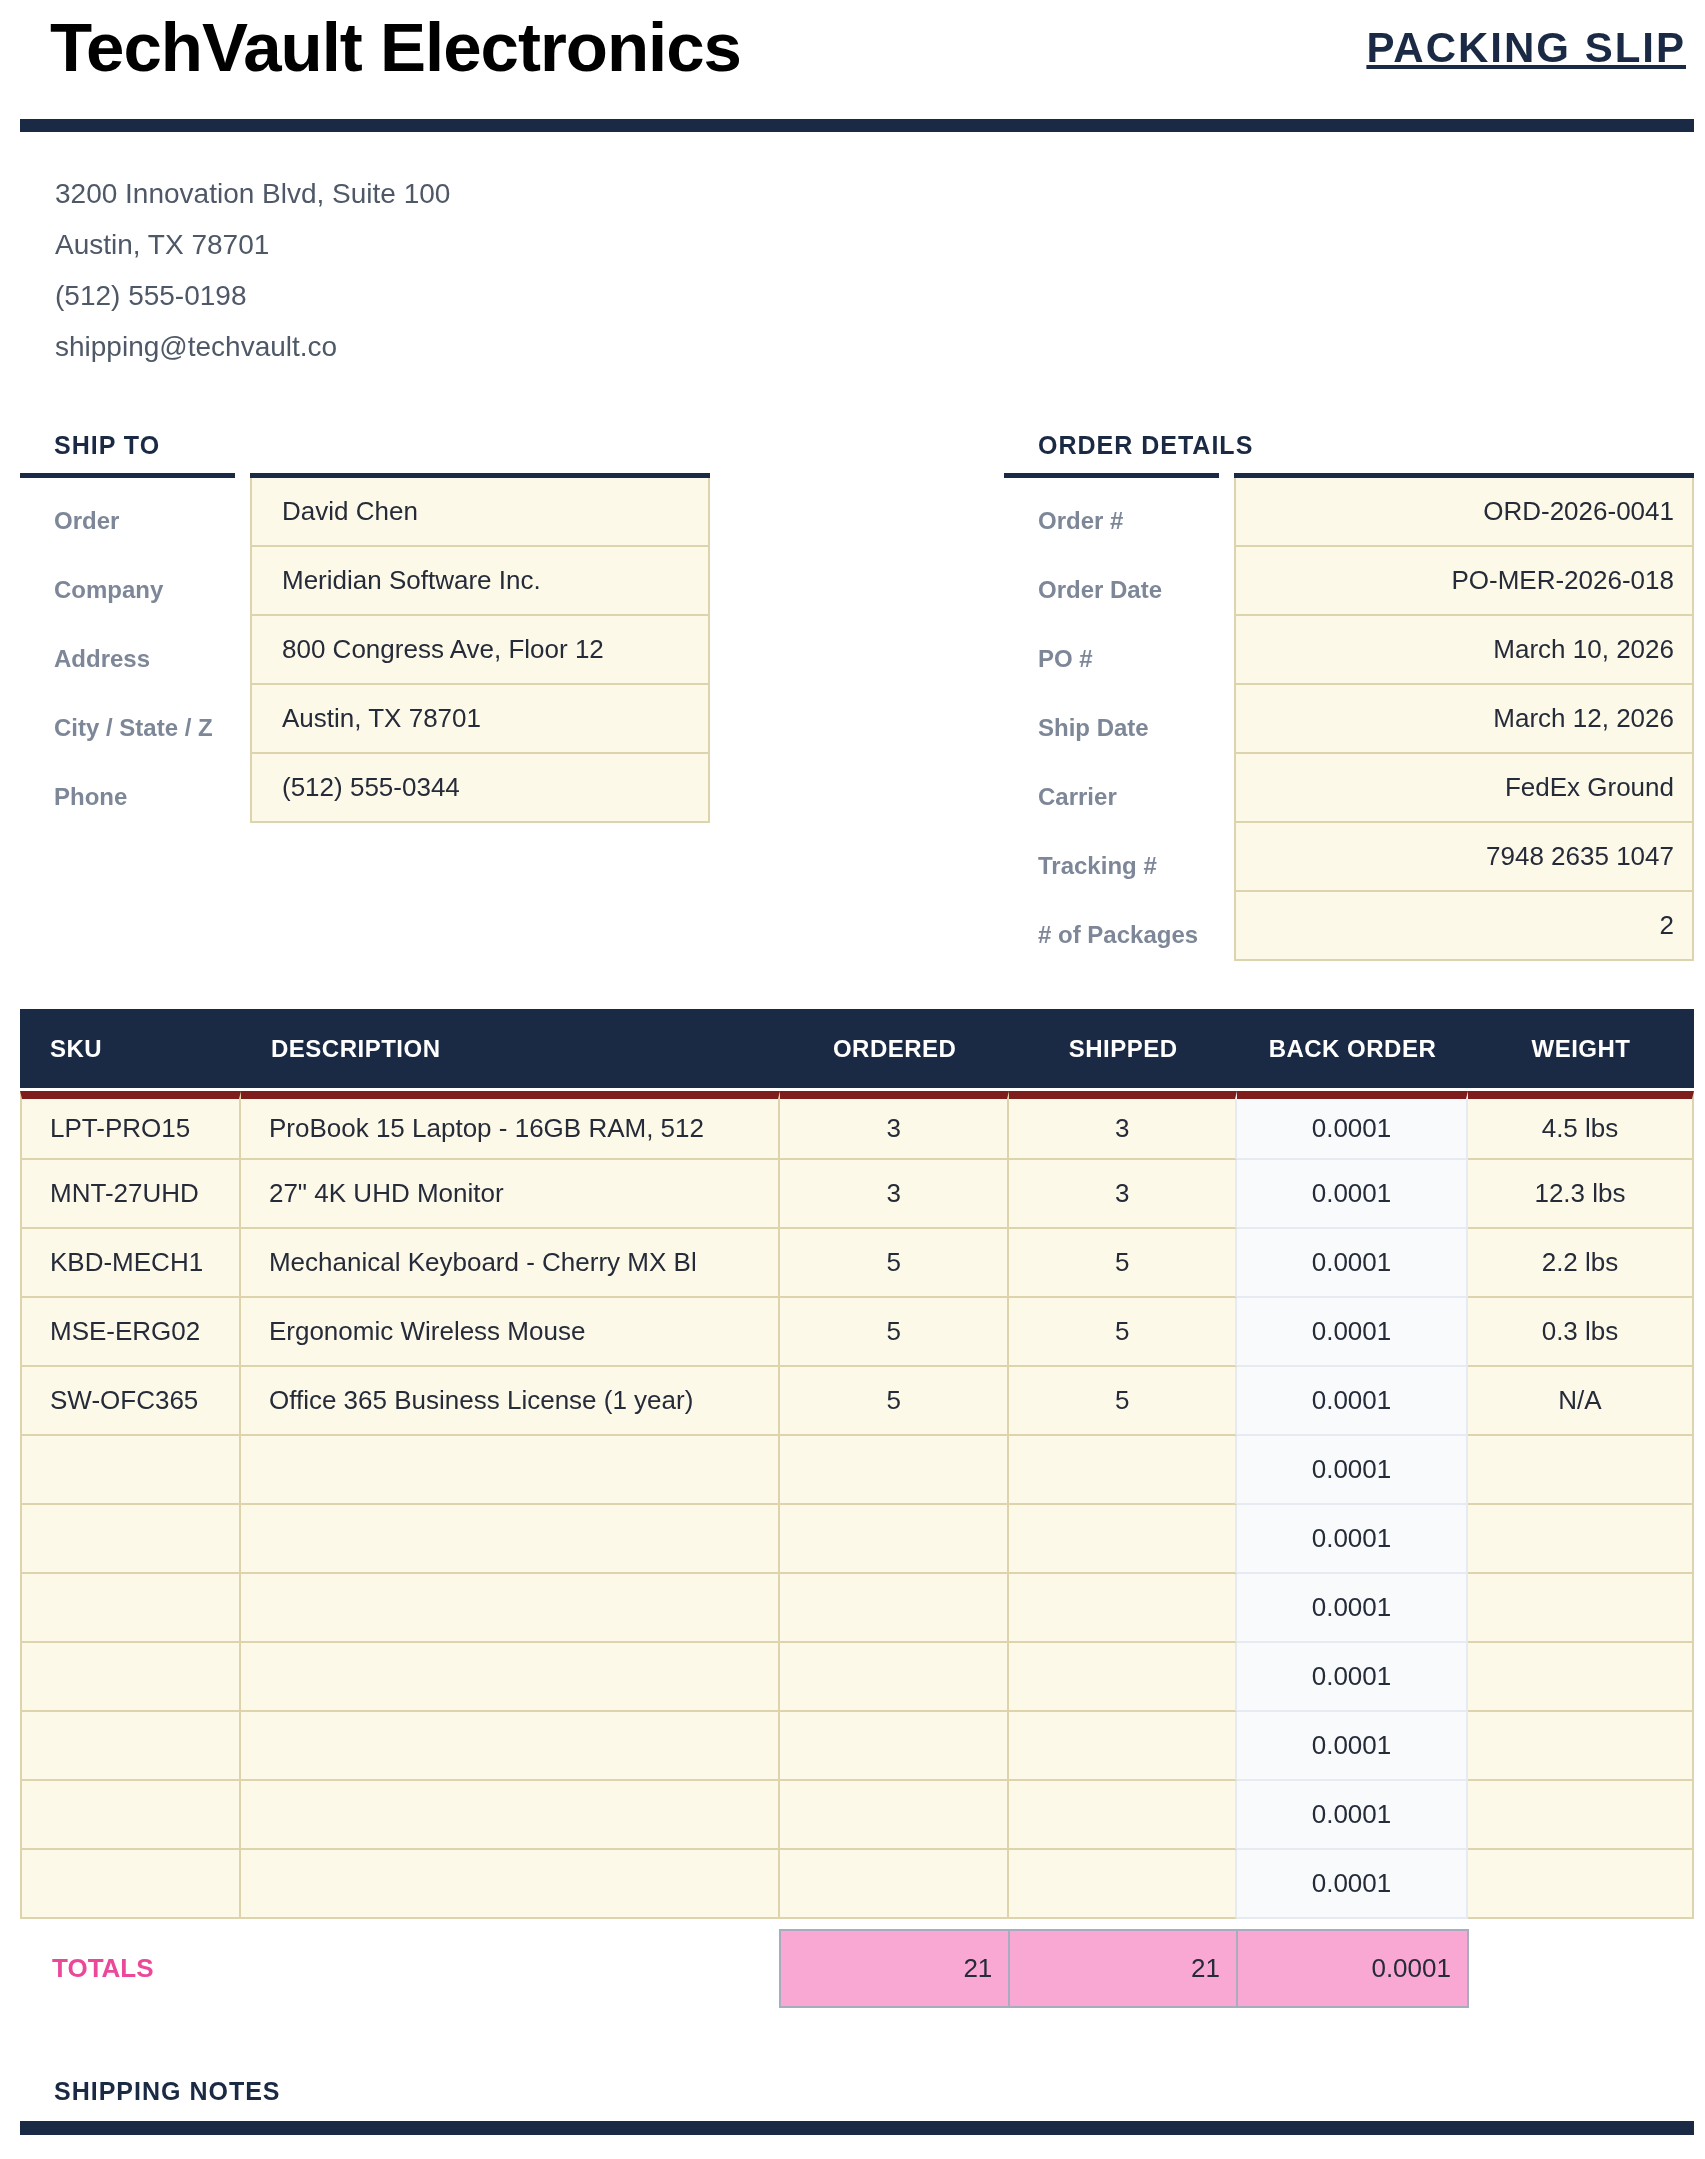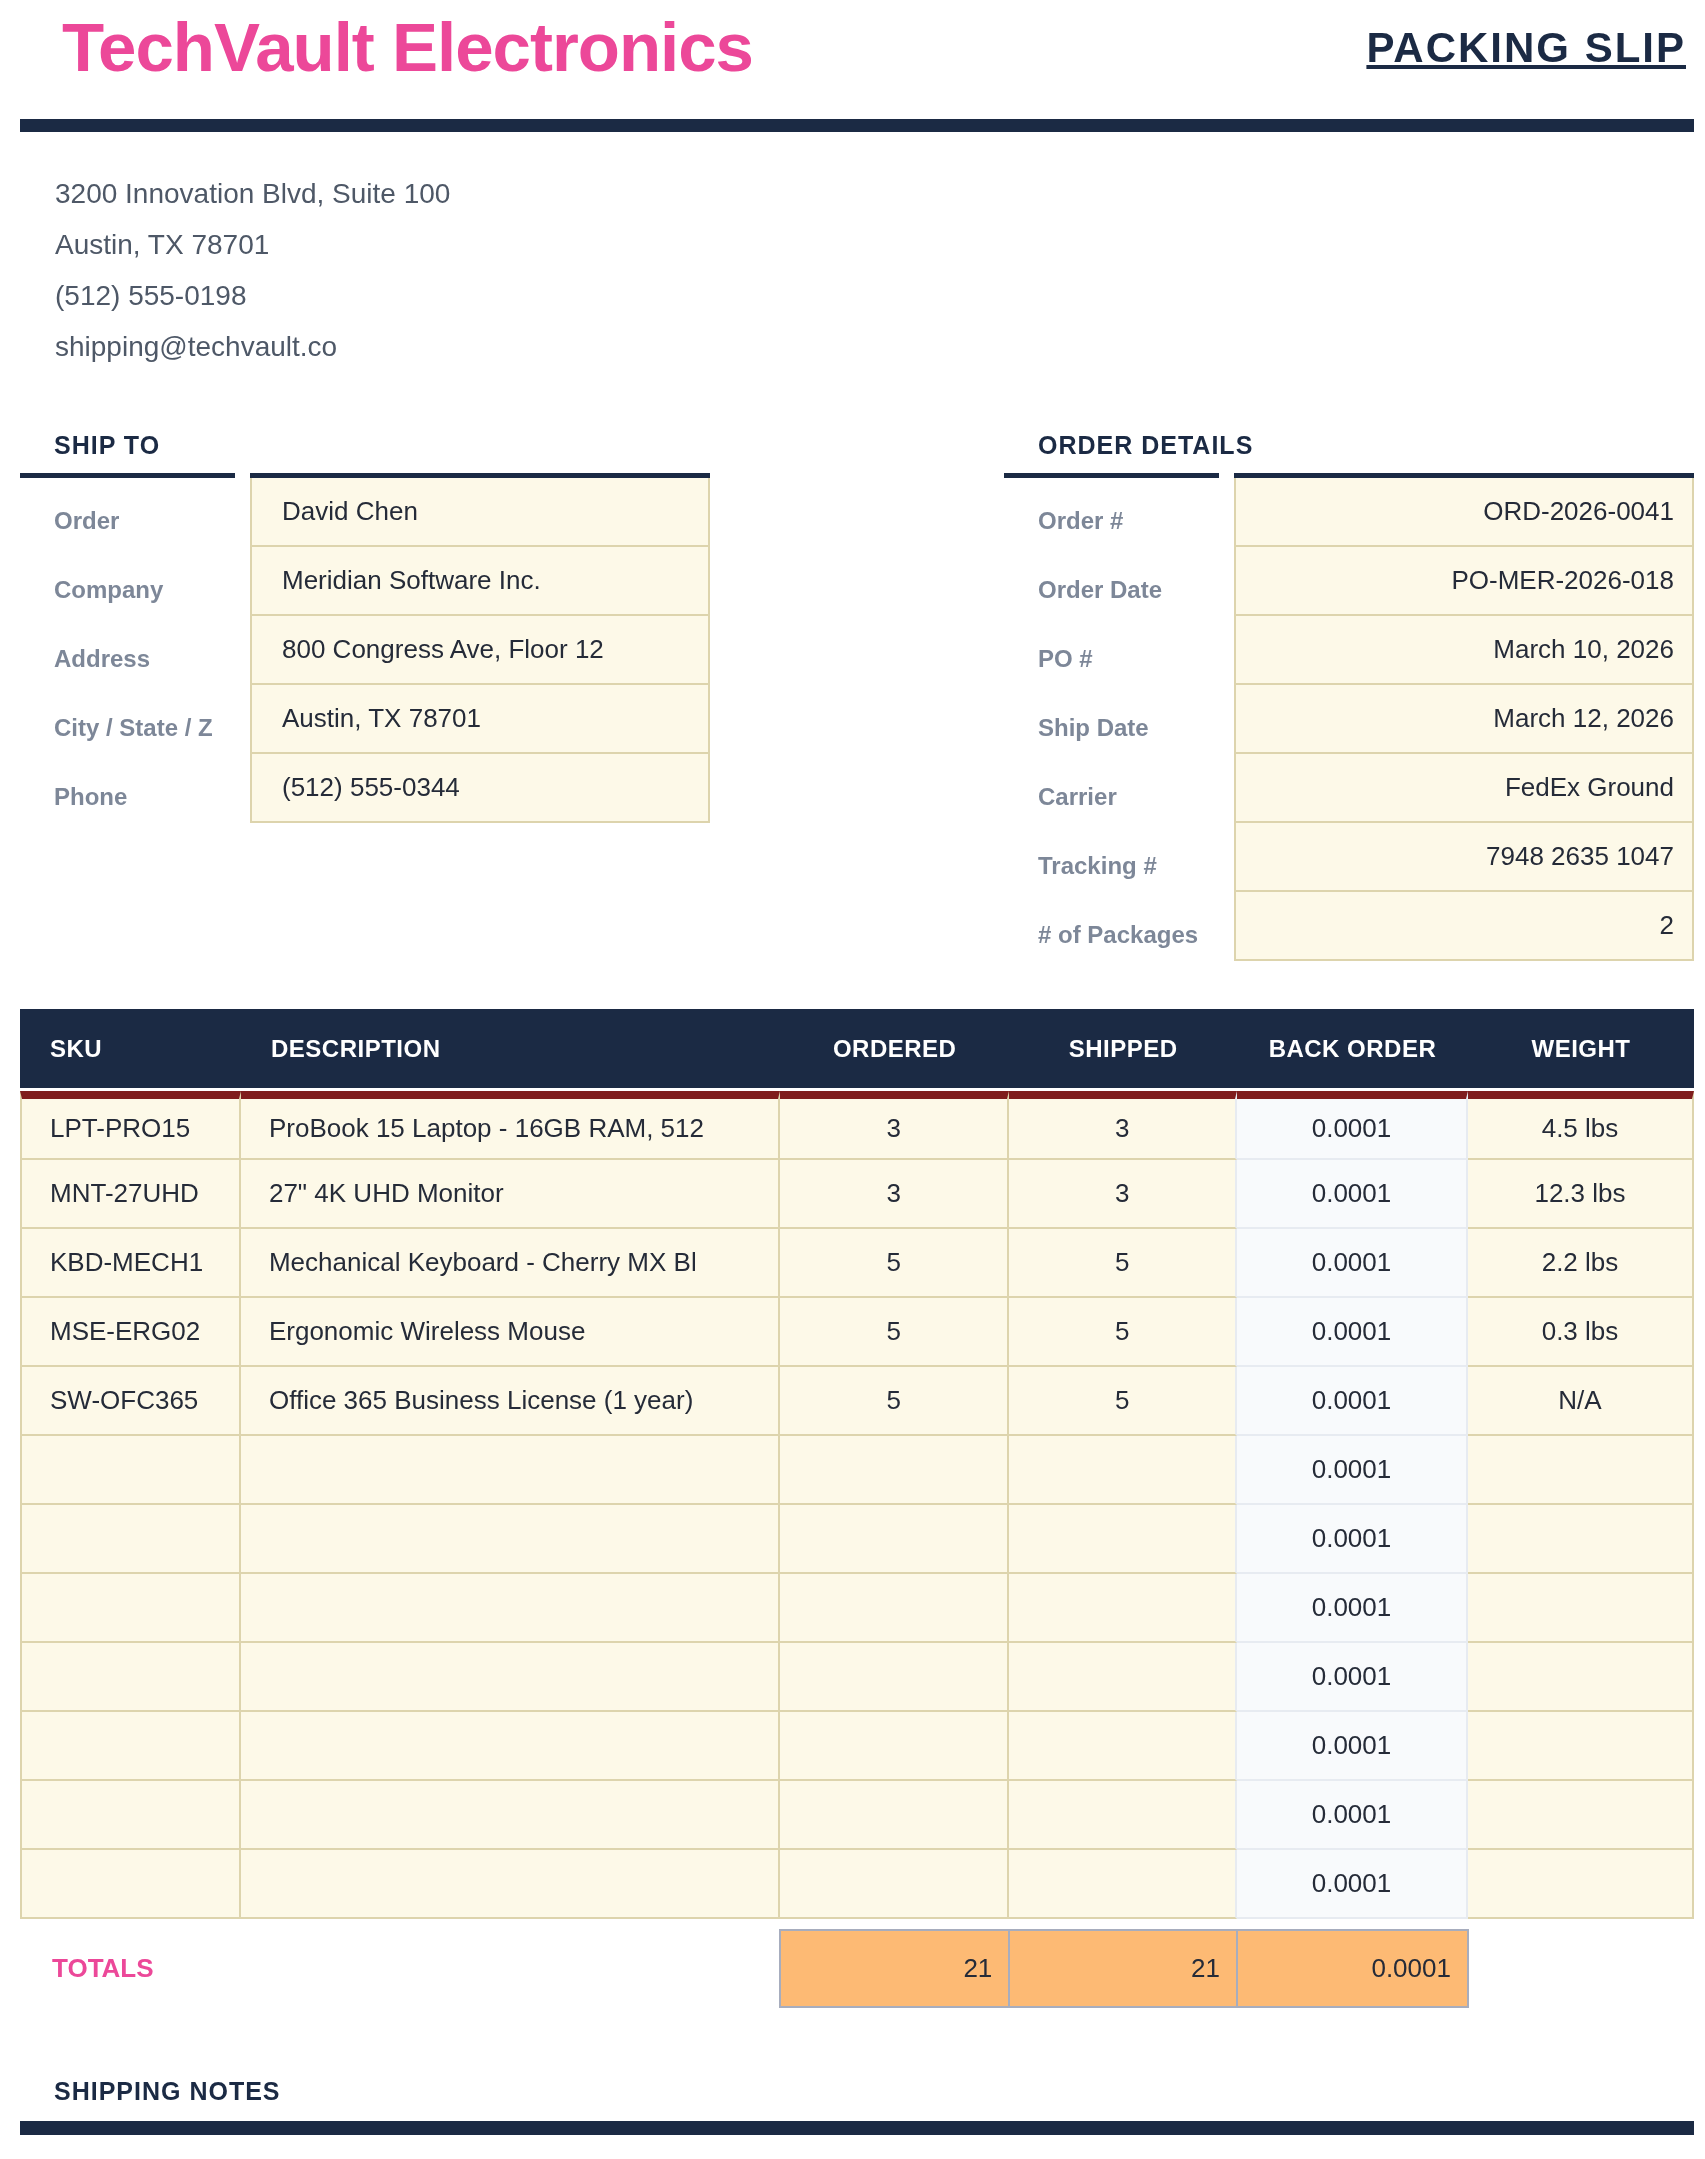--- a/index.html
+++ b/index.html
@@ -7,22 +7,22 @@
   body {
     width: 1706px;
     font-family: "Liberation Sans", "DejaVu Sans", sans-serif;
     color: #252b38;
   }
   .page { width: 1706px; height: 2159px; padding: 12px 12px 18px 20px; overflow: hidden; }
 
   
   .doc-header { display: flex; justify-content: space-between; align-items: flex-start; }
   .company-name {
-    font-size: 69px; font-weight: bold; color: #ec4899;
-    line-height: 71px; margin-left: 42px; letter-spacing: -1px; white-space: nowrap;
+    font-size: 69px; font-weight: bold; color: #000000;
+    line-height: 71px; margin-left: 30px; letter-spacing: -1px; white-space: nowrap;
   }
   .doc-title {
     font-size: 42px; font-weight: bold; color: #1b2a44;
     line-height: 71px; letter-spacing: 2px; margin-right: 8px; white-space: nowrap; text-decoration: underline;
   }
   .header-rule { height: 13px; background: #1b2a44; margin-top: 36px; }
 
   
   .company-address { margin-top: 36px; margin-left: 35px; }
   .company-address .addr-line {
@@ -71,21 +71,21 @@
   .items tbody tr td:first-child { border-left: 2px solid #ddd4ad; }
   .items td.cell-left { text-align: left; padding-left: 28px; }
   .items td.col-backorder { background: #f8fafc; border-color: #e7ebf1; }
   .items td.col-before-backorder { border-right-color: #e7ebf1; }
 
   
   .totals-table { width: 100%; border-collapse: collapse; table-layout: fixed; margin-top: 10px; }
   .totals-table td { height: 77px; vertical-align: middle; }
   .totals-label-cell { font-size: 26px; font-weight: bold; color: #ec4899; padding-left: 32px; }
   .totals-box {
-    background: #fdba74; border: 2px solid #a7adbe;
+    background: #f9a8d4; border: 2px solid #a7adbe;
     font-size: 26px; color: #252b38; text-align: right; padding-right: 16px;
   }
 
   
   .notes { margin-top: 69px; }
   .footer-rule { height: 14px; background: #1b2a44; margin-top: 16px; }
 </style>
 </head>
 <body>
 

